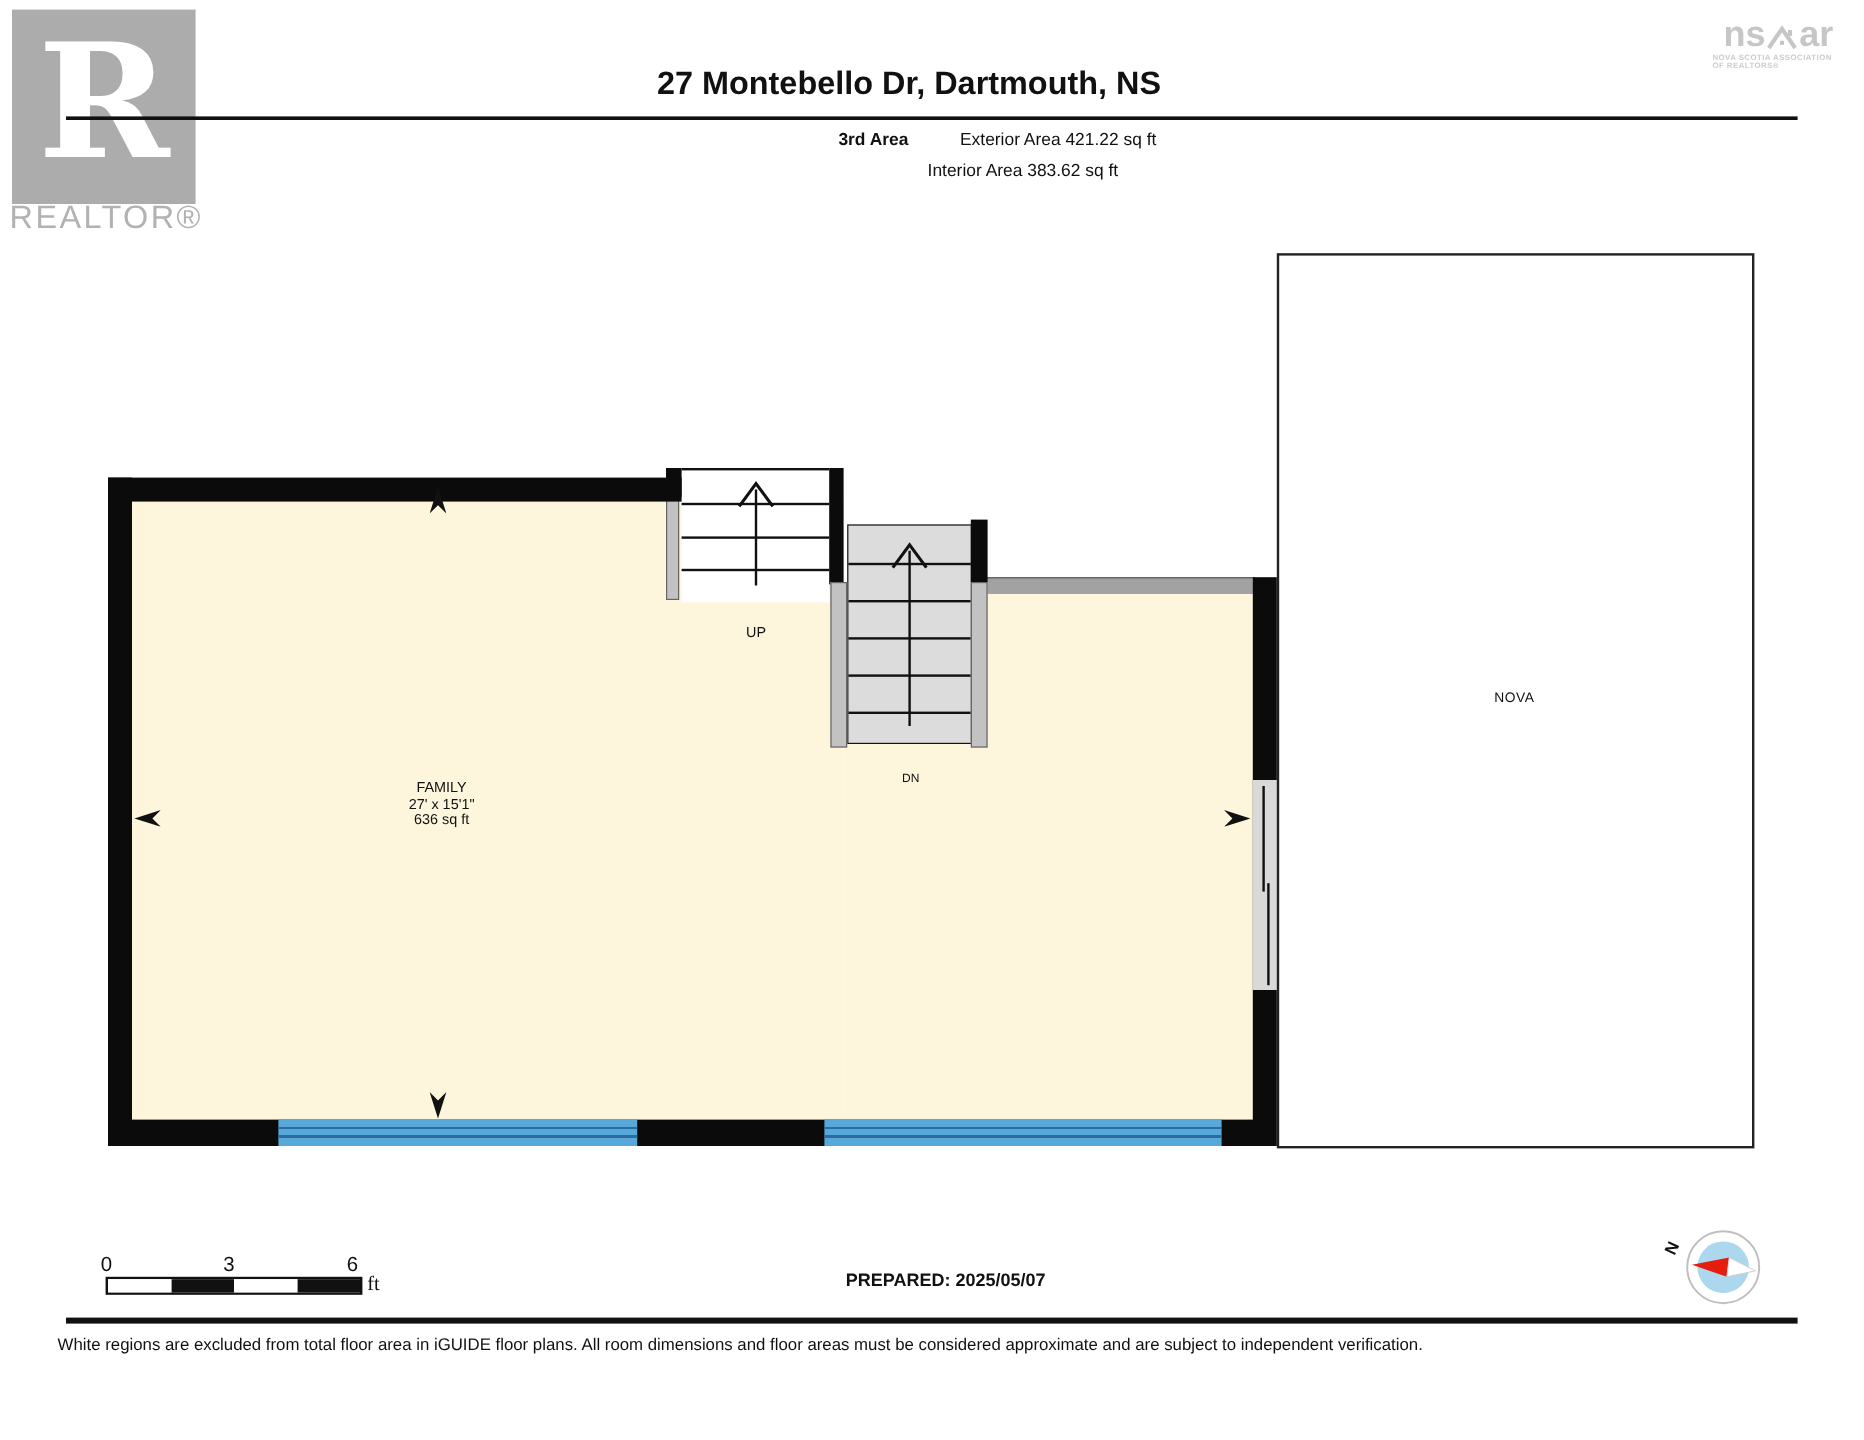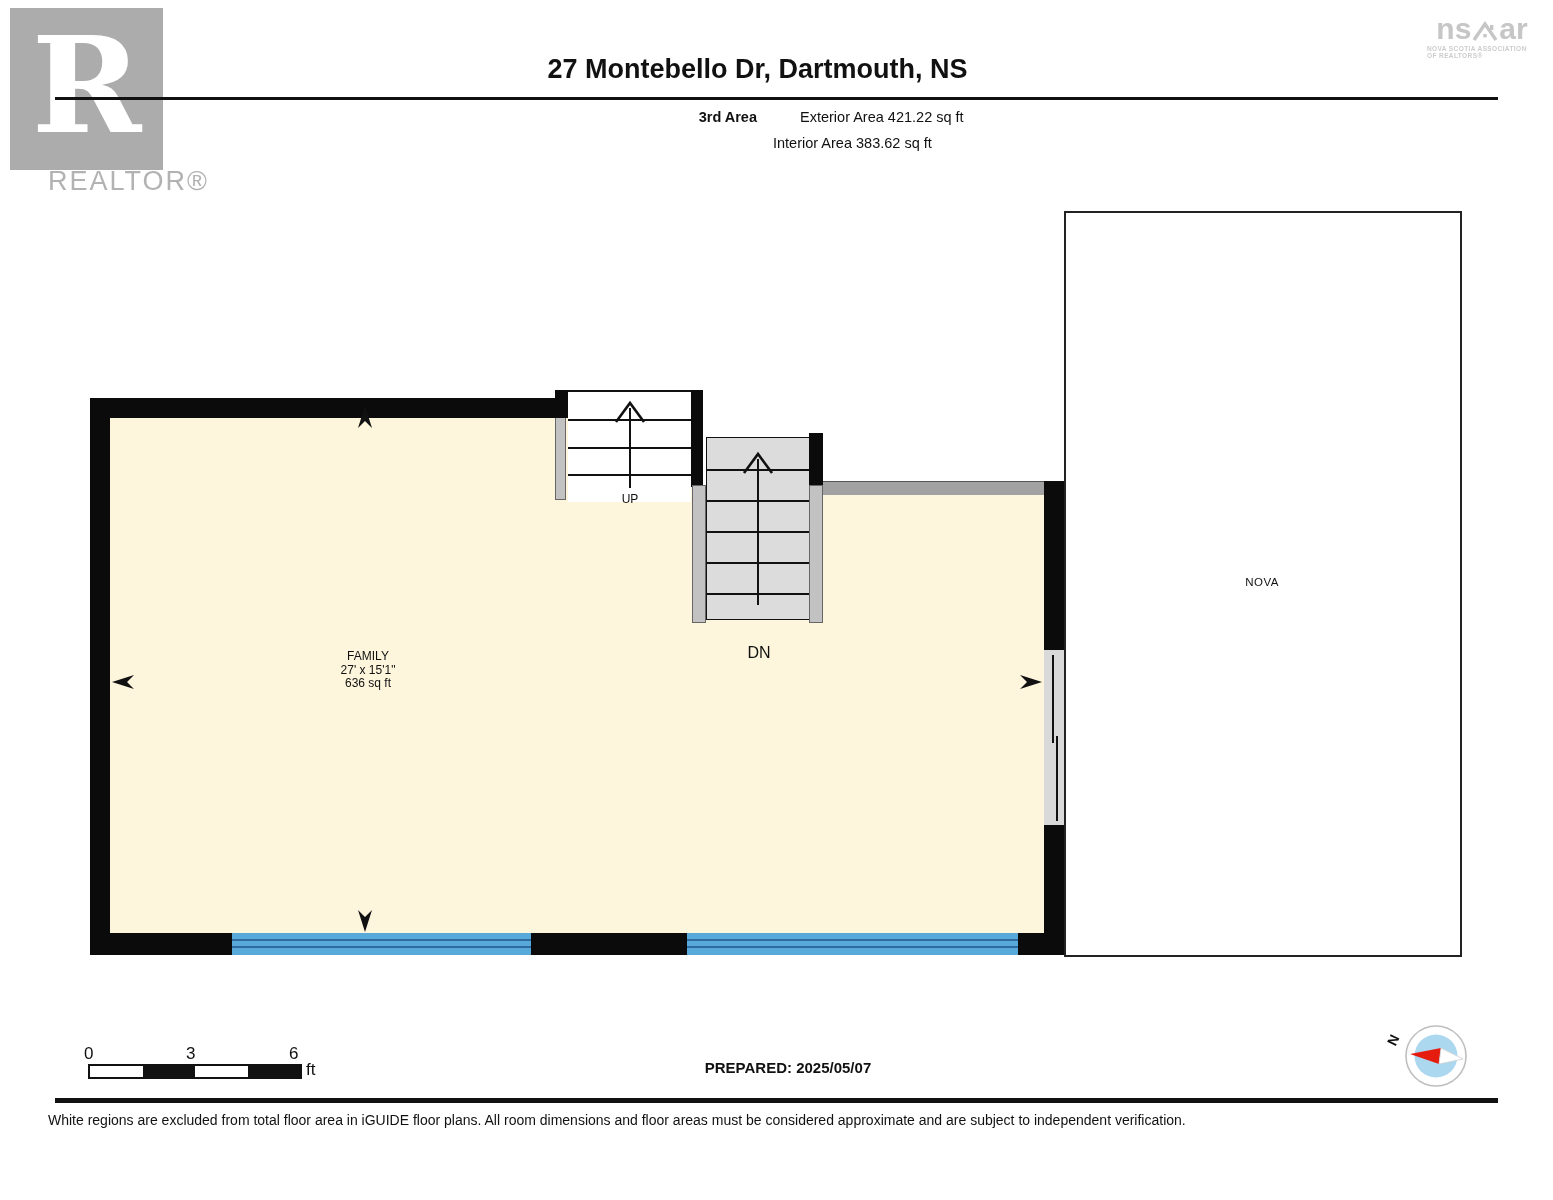--- a/index.html
+++ b/index.html
@@ -5,21 +5,21 @@
   html,body{margin:0;padding:0;background:#ffffff;}
   #canvas{position:relative;width:1553px;height:1200px;background:#ffffff;overflow:hidden;
           font-family:"Liberation Sans",sans-serif;color:#111;}
   .abs{position:absolute;}
 
   
   .realtor-box{left:10px;top:8px;width:153px;height:162px;background:#acacac;
                display:flex;align-items:center;justify-content:center;}
   .realtor-box span{font-family:"DejaVu Serif",serif;font-weight:bold;font-size:132px;
                     color:#ffffff;line-height:1;margin-top:-6px;}
-  .realtor-word{left:8px;top:166px;font-size:27px;letter-spacing:2px;color:#b2b2b2;margin-left:40px;}
+  .realtor-word{left:8px;top:166px;font-size:27px;letter-spacing:2px;color:#b2b2b2;}
   .page-title{left:0;top:54px;width:1515px;text-align:center;font-size:27px;font-weight:bold;}
   .header-line{left:55px;top:97px;width:1443px;height:3px;background:#111;}
   .floor-label{left:560px;top:109px;width:197px;text-align:right;font-size:14.5px;font-weight:bold;}
   .area-ext{left:800px;top:109px;font-size:14.5px;}
   .area-int{left:773px;top:135px;font-size:14.5px;}
 
   .nsar{left:1427px;top:16px;width:110px;text-align:left;color:#c6c6c6;}
   .nsar-row{display:flex;align-items:flex-end;justify-content:center;gap:1px;
             font-size:30px;font-weight:bold;line-height:0.85;color:#c6c6c6;}
   .nsar-sub{font-size:6.5px;letter-spacing:0.4px;margin-top:3px;color:#cccccc;font-weight:bold;}
@@ -59,34 +59,34 @@
 
   
   .dn-box{left:692px;top:433px;width:131px;height:190px;}
   .dn-steps{position:absolute;left:14px;top:4px;width:104px;height:183px;background:#dcdcdc;border:1.5px solid #111;box-sizing:border-box;}
   .dn-grey-l{position:absolute;left:0;top:52px;width:14px;height:138px;background:#c2c2c2;border:1px solid #666;box-sizing:border-box;}
   .dn-grey-r{position:absolute;left:117px;top:52px;width:14px;height:138px;background:#c2c2c2;border:1px solid #666;box-sizing:border-box;}
   .dn-cap{position:absolute;left:117px;top:0;width:14px;height:52px;background:#0b0b0b;}
 
   .stair-arrow{position:absolute;}
 
-  .label-up{left:600px;top:492px;width:60px;text-align:center;font-size:12px;}
-  .label-dn{left:729px;top:644px;width:60px;text-align:center;font-size:16px;}
+  .label-up{left:600px;top:520px;width:60px;text-align:center;font-size:12px;}
+  .label-dn{left:729px;top:644px;width:60px;text-align:center;font-size:10px;}
   .label-family{left:268px;top:650px;width:200px;text-align:center;font-size:12px;line-height:13.5px;}
 
   .dart{fill:#111;}
 
   
   .scale-num{font-size:17px;}
   .scale-0{left:84px;top:1044px;}
   .scale-3{left:186px;top:1044px;}
   .scale-6{left:289px;top:1044px;}
   .scale-bar{left:88px;top:1064px;width:210px;height:11px;border:2px solid #111;display:flex;}
   .scale-seg{height:100%;}
-  .scale-ft{left:306px;top:1060px;font-size:17px;}
+  .scale-ft{left:306px;top:1060px;font-size:17px;font-family:Liberation Serif, serif;}
   .prepared{left:588px;top:1059px;width:400px;text-align:center;font-size:15px;font-weight:bold;}
   .compass-n{left:1388px;top:1032px;font-size:14px;font-weight:bold;transform:rotate(-65deg);}
   .footer-line{left:55px;top:1098px;width:1443px;height:4.5px;background:#111;}
   .disclaimer{left:48px;top:1112px;width:1460px;font-size:14px;}
 </style>
 </head>
 <body>
 
 <div id="canvas">
 

